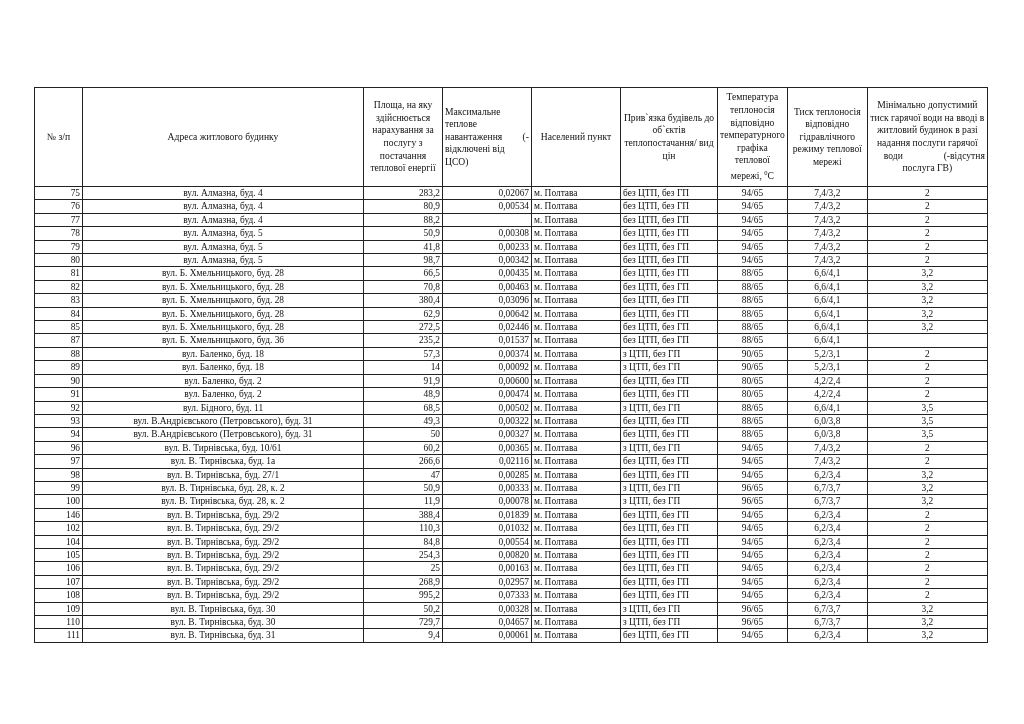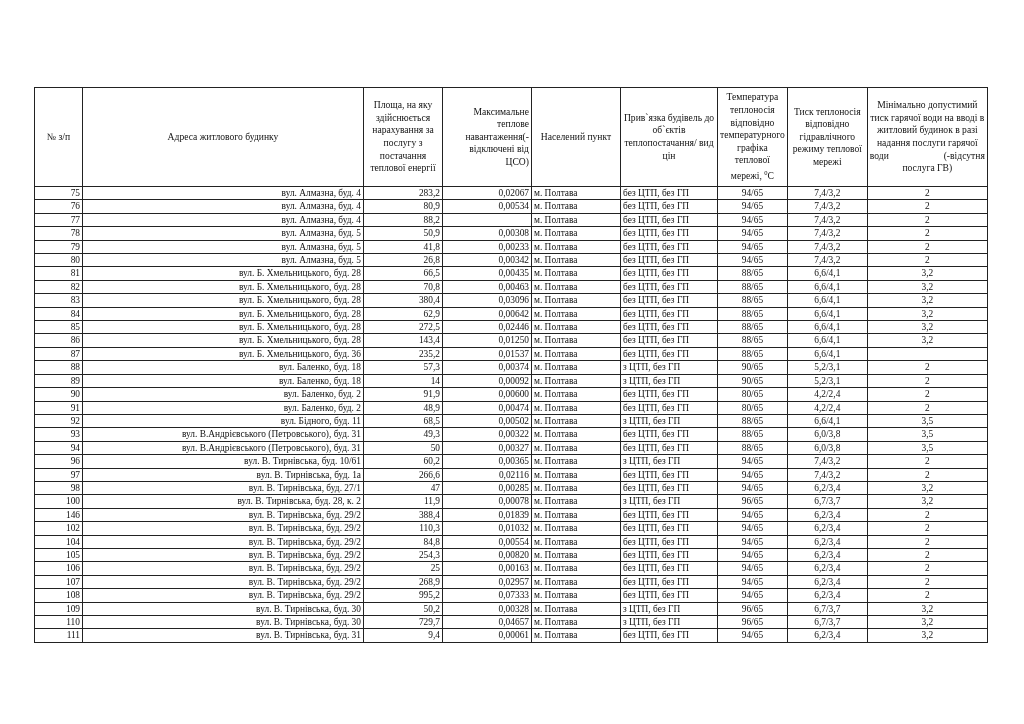--- a/index.html
+++ b/index.html
@@ -5,29 +5,29 @@
   html, body { margin: 0; padding: 0; background: #ffffff; }
   body { width: 1024px; height: 724px; position: relative; overflow: hidden;
          font-family: "Liberation Serif", "DejaVu Serif", serif; color: #111; }
   .page { position: absolute; left: 34px; top: 87px; }
   table { border-collapse: collapse; table-layout: fixed; }
   th, td { border: 1px solid #222; padding: 0 2px; overflow: hidden; white-space: nowrap; }
   thead th { font-weight: normal; font-size: 9.6px; line-height: 12.6px; white-space: normal;
              vertical-align: middle; text-align: center; height: 98px; padding: 0 2px; }
   tbody td { font-size: 9.4px; height: 12.4px; line-height: 12.4px; }
   .c-num { text-align: right; }
-  .c-addr { text-align: right; }
+  .c-addr { text-align: center; }
   .c-area, .c-load { text-align: right; }
   .c-city, .c-link { text-align: left; }
   .c-temp, .c-pres, .c-min { text-align: center; }
   .table-outer { border: 1.5px solid #111; }
   sup { font-size: 6.5px; vertical-align: 4px; }
-  .hdr-load { text-align: right; }
+  .hdr-load { text-align: left; }
   .hdr-load .dash { float: right; }
-  .hdr-min .tail { display: block; text-align: justify; text-align-last: justify; }
+  .hdr-min .tail { display: block; text-align: justify; text-align-last: justify; margin-left: 14px; }
 </style>
 </head>
 <body>
 
 <div class="page">
   <table class="table-outer">
     <colgroup>
       <col style="width:48px">
       <col style="width:281px">
       <col style="width:79px">
@@ -113,21 +113,21 @@
           <td class="c-load">0,00233</td>
           <td class="c-city">м. Полтава</td>
           <td class="c-link">без ЦТП, без ГП</td>
           <td class="c-temp">94/65</td>
           <td class="c-pres">7,4/3,2</td>
           <td class="c-min">2</td>
         </tr>
         <tr>
           <td class="c-num">80</td>
           <td class="c-addr">вул. Алмазна, буд. 5</td>
-          <td class="c-area">26,8</td>
+          <td class="c-area">98,7</td>
           <td class="c-load">0,00342</td>
           <td class="c-city">м. Полтава</td>
           <td class="c-link">без ЦТП, без ГП</td>
           <td class="c-temp">94/65</td>
           <td class="c-pres">7,4/3,2</td>
           <td class="c-min">2</td>
         </tr>
         <tr>
           <td class="c-num">81</td>
           <td class="c-addr">вул. Б. Хмельницького, буд. 28</td>
@@ -177,31 +177,20 @@
           <td class="c-addr">вул. Б. Хмельницького, буд. 28</td>
           <td class="c-area">272,5</td>
           <td class="c-load">0,02446</td>
           <td class="c-city">м. Полтава</td>
           <td class="c-link">без ЦТП, без ГП</td>
           <td class="c-temp">88/65</td>
           <td class="c-pres">6,6/4,1</td>
           <td class="c-min">3,2</td>
         </tr>
         <tr>
-          <td class="c-num">86</td>
-          <td class="c-addr">вул. Б. Хмельницького, буд. 28</td>
-          <td class="c-area">143,4</td>
-          <td class="c-load">0,01250</td>
-          <td class="c-city">м. Полтава</td>
-          <td class="c-link">без ЦТП, без ГП</td>
-          <td class="c-temp">88/65</td>
-          <td class="c-pres">6,6/4,1</td>
-          <td class="c-min">3,2</td>
-        </tr>
-        <tr>
           <td class="c-num">87</td>
           <td class="c-addr">вул. Б. Хмельницького, буд. 36</td>
           <td class="c-area">235,2</td>
           <td class="c-load">0,01537</td>
           <td class="c-city">м. Полтава</td>
           <td class="c-link">без ЦТП, без ГП</td>
           <td class="c-temp">88/65</td>
           <td class="c-pres">6,6/4,1</td>
           <td class="c-min"></td>
         </tr>
@@ -306,20 +295,31 @@
         </tr>
         <tr>
           <td class="c-num">98</td>
           <td class="c-addr">вул. В. Тирнівська, буд. 27/1</td>
           <td class="c-area">47</td>
           <td class="c-load">0,00285</td>
           <td class="c-city">м. Полтава</td>
           <td class="c-link">без ЦТП, без ГП</td>
           <td class="c-temp">94/65</td>
           <td class="c-pres">6,2/3,4</td>
+          <td class="c-min">3,2</td>
+        </tr>
+        <tr>
+          <td class="c-num">99</td>
+          <td class="c-addr">вул. В. Тирнівська, буд. 28, к. 2</td>
+          <td class="c-area">50,9</td>
+          <td class="c-load">0,00333</td>
+          <td class="c-city">м. Полтава</td>
+          <td class="c-link">з ЦТП, без ГП</td>
+          <td class="c-temp">96/65</td>
+          <td class="c-pres">6,7/3,7</td>
           <td class="c-min">3,2</td>
         </tr>
         <tr>
           <td class="c-num">100</td>
           <td class="c-addr">вул. В. Тирнівська, буд. 28, к. 2</td>
           <td class="c-area">11,9</td>
           <td class="c-load">0,00078</td>
           <td class="c-city">м. Полтава</td>
           <td class="c-link">з ЦТП, без ГП</td>
           <td class="c-temp">96/65</td>

